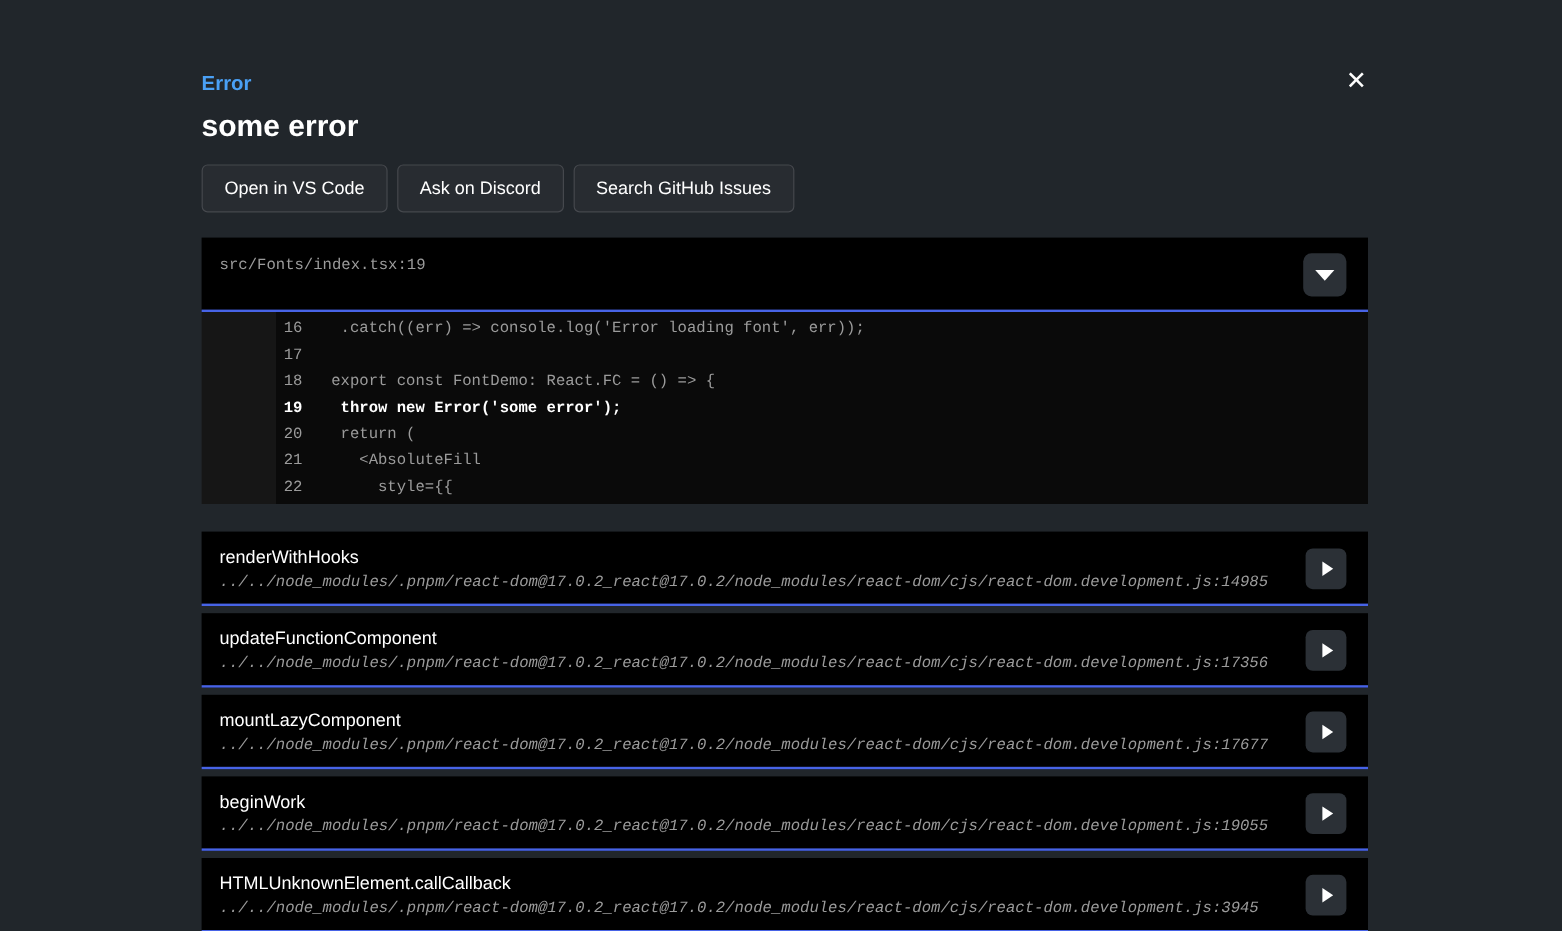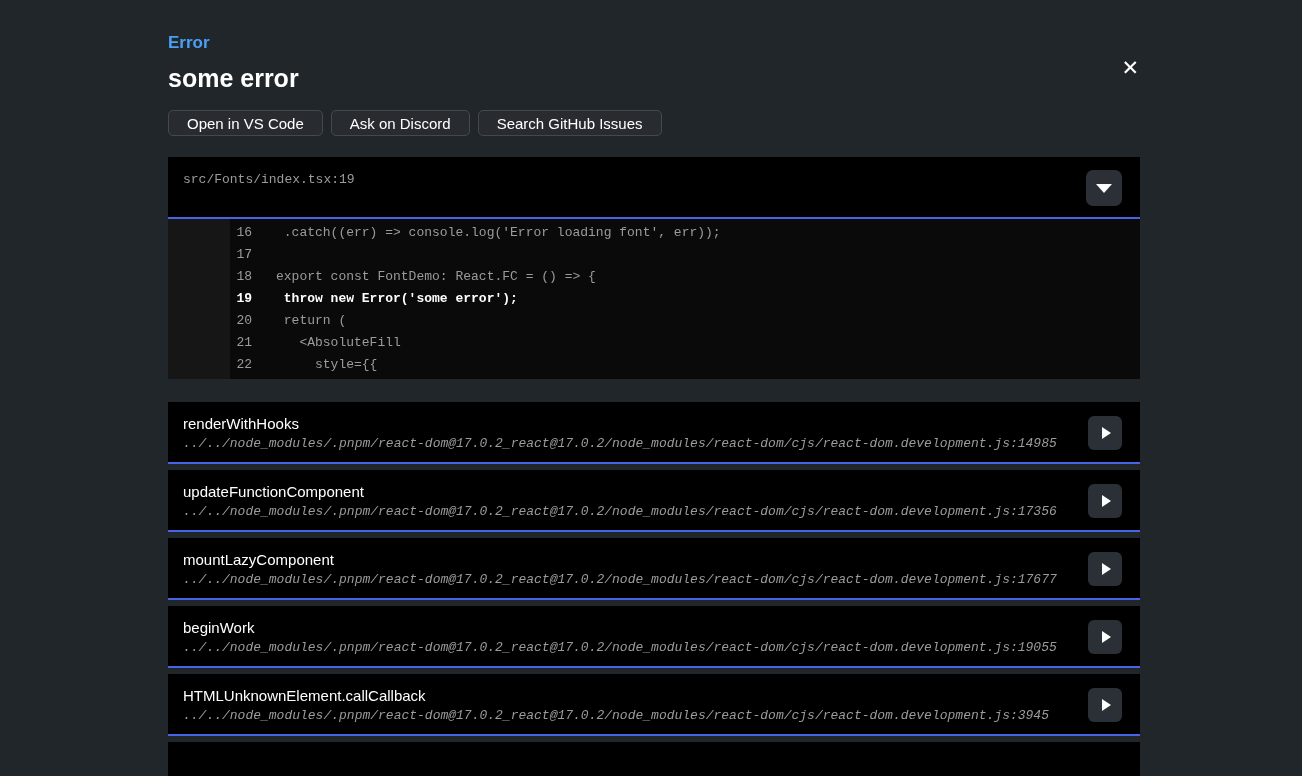--- a/index.html
+++ b/index.html
@@ -32,40 +32,40 @@
     position: absolute;
     right: 163px; top: 56px;
     background: none; border: none;
     color: var(--text-primary);
     font-size: 21px; font-weight: 700;
     line-height: 24px;
     cursor: pointer;
     font-family: "Liberation Sans", "DejaVu Sans", sans-serif;
   }
   .kicker {
-    padding-top: 33px;
+    padding-top: 60px;
     font-size: 17px;
     font-weight: 700;
     color: var(--accent-blue);
     line-height: 19px;
   }
   .title {
     margin-top: 13px;
     font-size: 25px;
     font-weight: 700;
     color: var(--text-primary);
     line-height: 27px;
   }
   .actions {
     margin-top: 18px;
     display: flex;
     gap: 8px;
   }
   .action-btn {
-    height: 26px;
+    height: 40px;
     padding: 0 18px;
     background: var(--action-button-bg);
     border: 1px solid var(--action-button-border);
     border-radius: 5px;
     color: var(--text-primary);
     font-size: 15px;
     font-family: "Liberation Sans", "DejaVu Sans", sans-serif;
     cursor: pointer;
     white-space: nowrap;
   }

